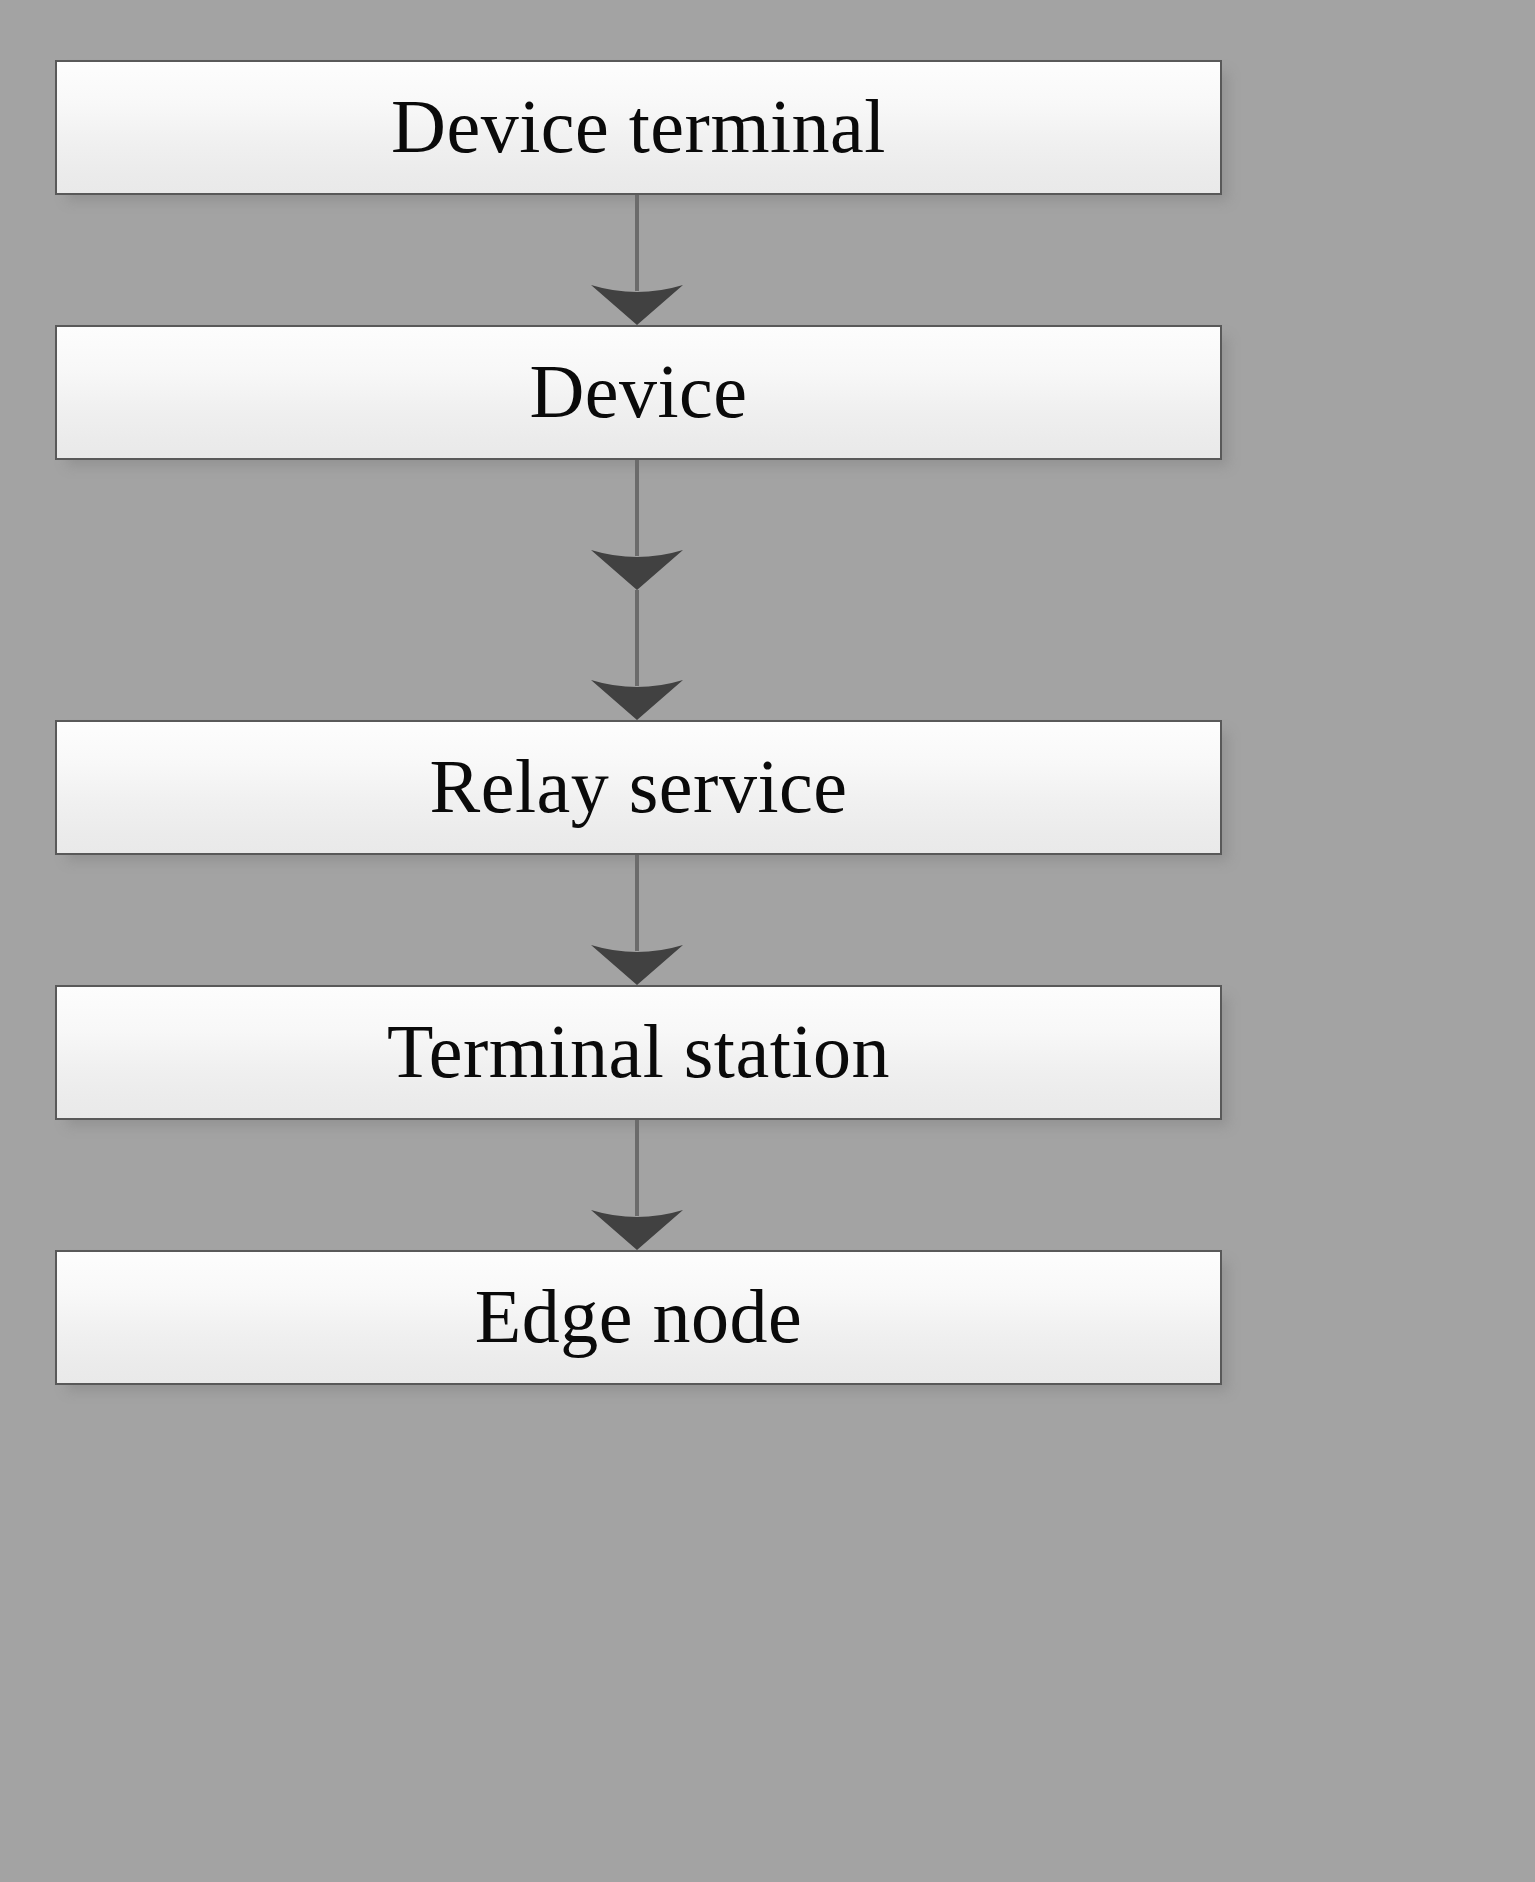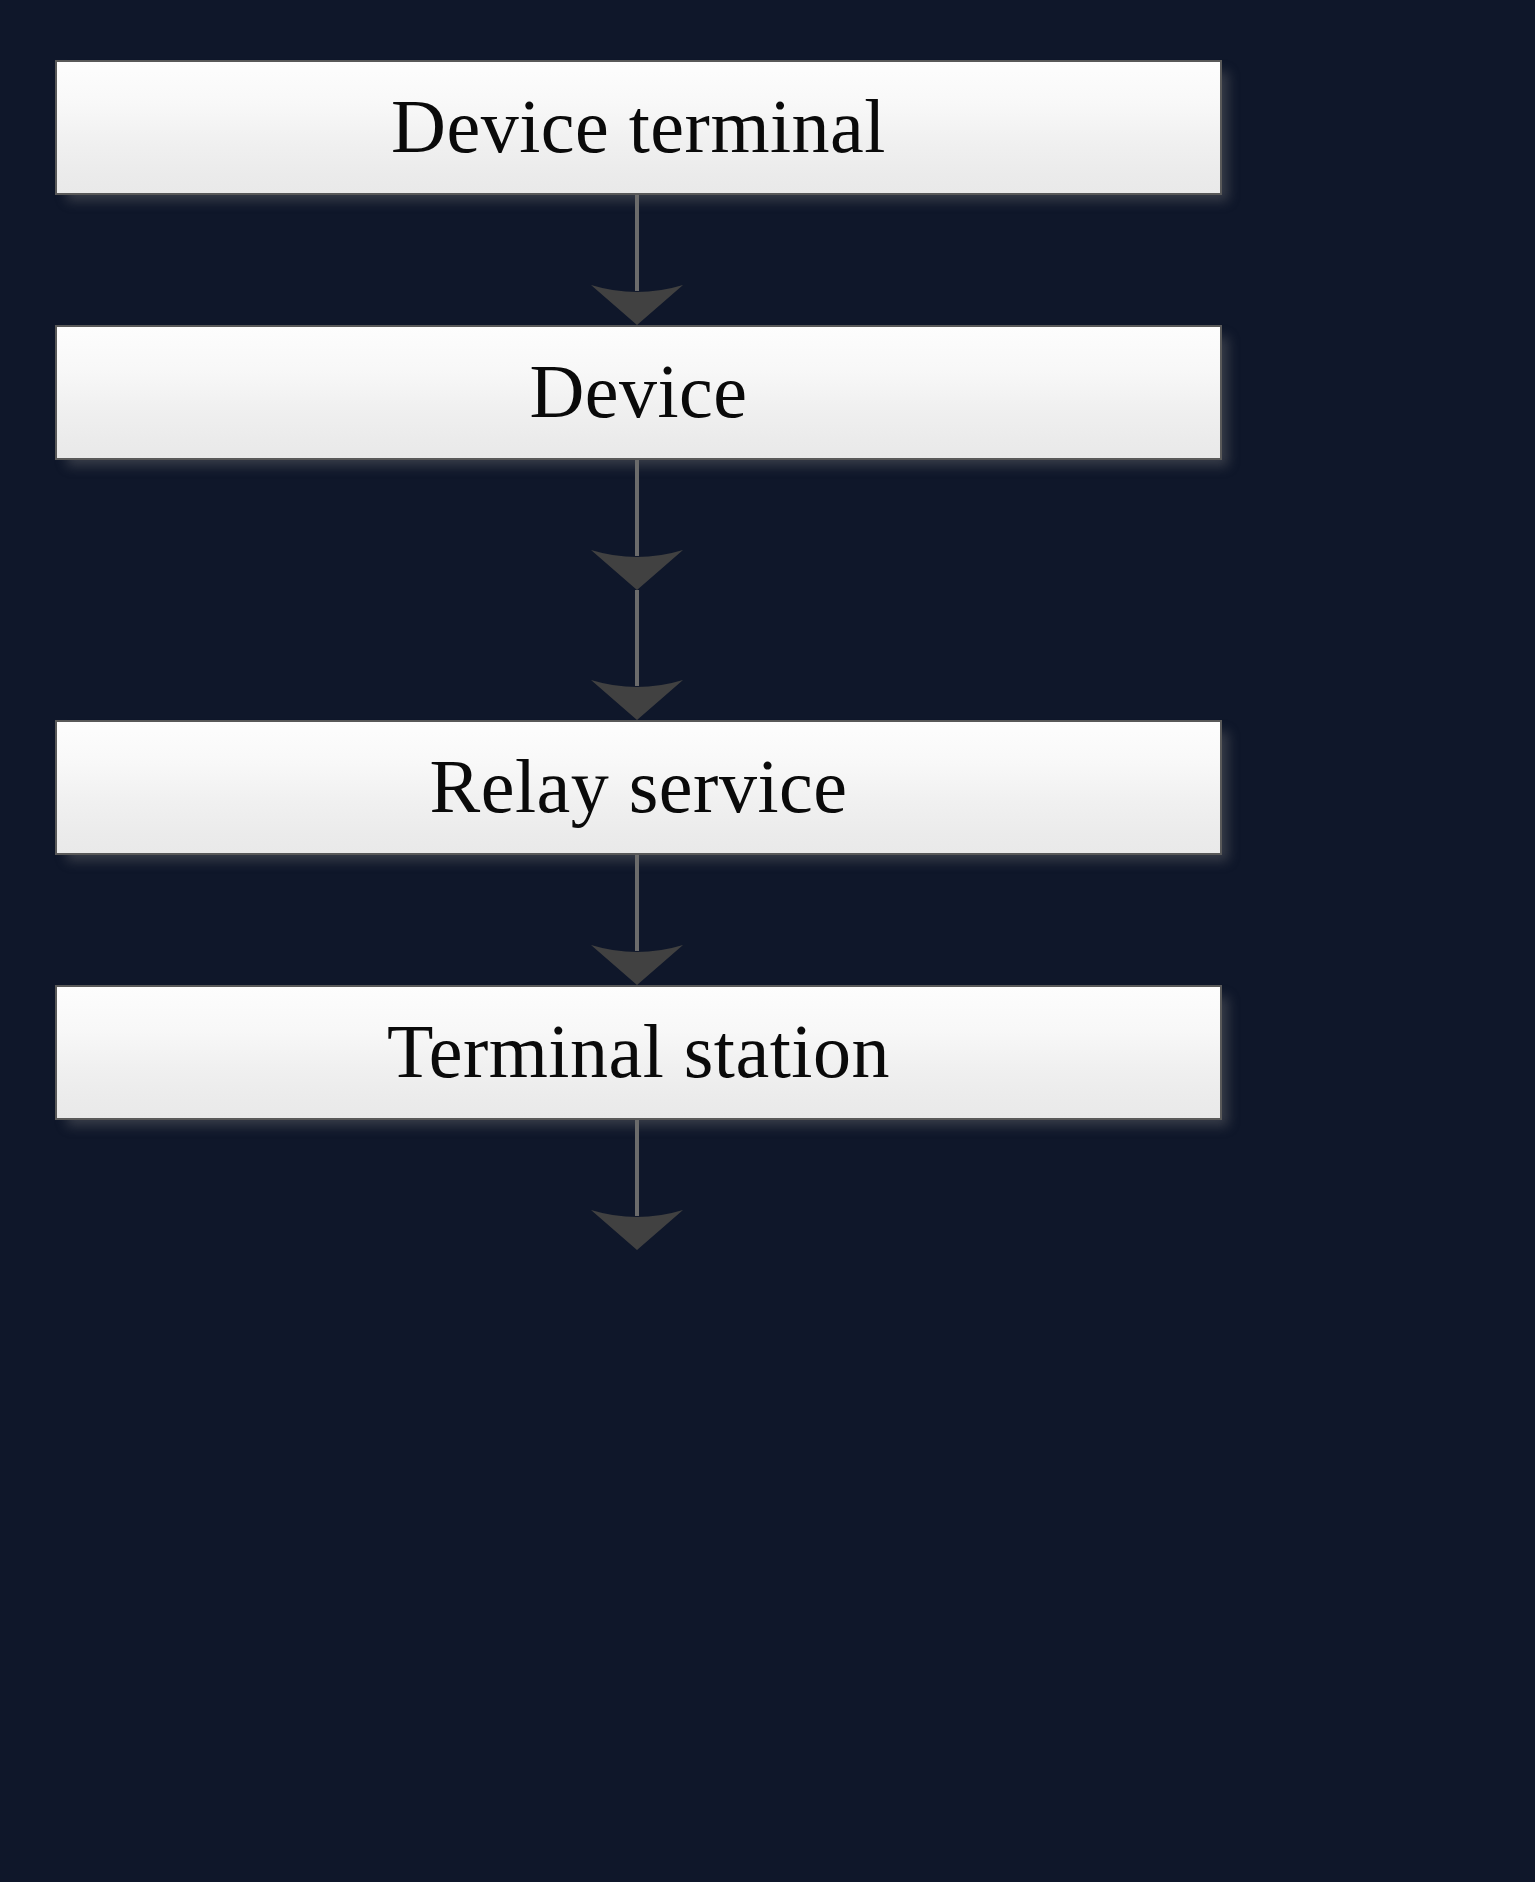--- a/index.html
+++ b/index.html
@@ -12,21 +12,21 @@
     width: 1535px;
     height: 1882px;
     font-family: "Liberation Serif", "DejaVu Serif", serif;
     overflow: hidden;
   }
 
   #diagram {
     position: relative;
     width: 1535px;
     height: 1882px;
-    background: #0f172a;
+    background: #a3a3a3;
   }
 
   
   .flow {
     position: absolute;
     left: 55px;
     top: 60px;
     width: 1167px;
   }
 
@@ -124,15 +124,18 @@
       <span class="node-label">Terminal station</span>
     </div>
 
     <div class="connector">
       <svg width="1167" height="130" viewBox="0 0 1167 130" xmlns="http://www.w3.org/2000/svg">
         <line x1="582" y1="0" x2="582" y2="96" stroke="#6b6b6b" stroke-width="4"></line>
         <path d="M 536 90 Q 582 104 628 90 L 582 130 Z" fill="#414141"></path>
       </svg>
     </div>
 
+    <div class="node">
+      <span class="node-label">Edge node</span>
+    </div>
 
   </div>
 </div>
 
 </body></html>

